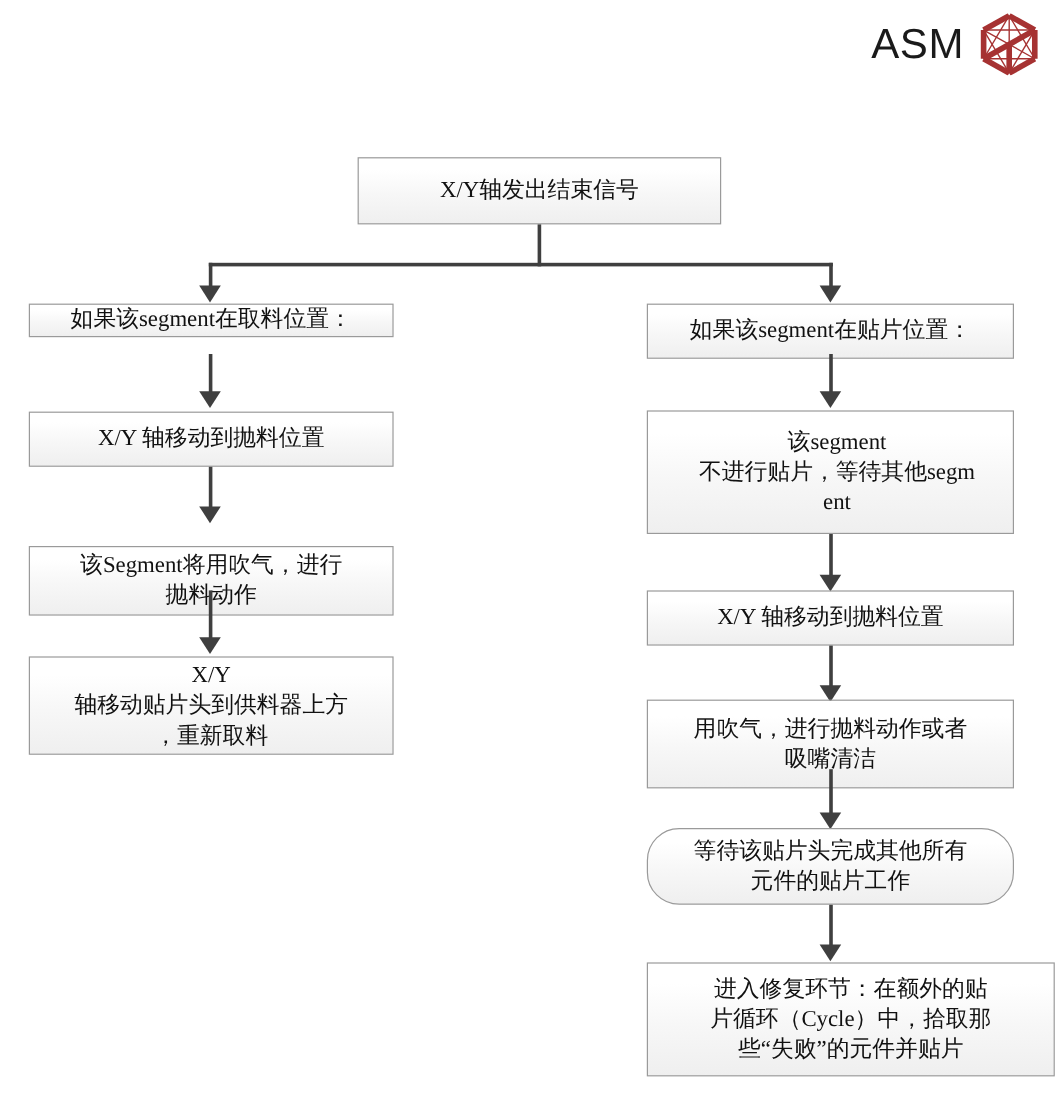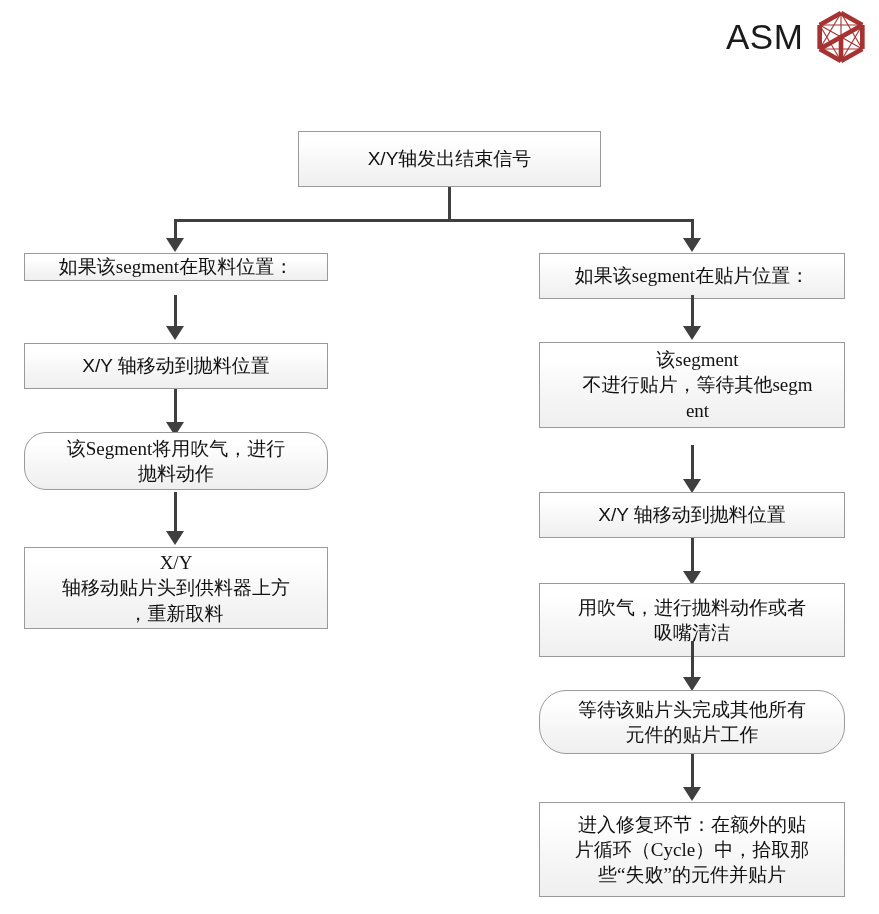--- a/index.html
+++ b/index.html
@@ -47,21 +47,21 @@
     align-items: center;
     justify-content: center;
     text-align: center;
     color: #111111;
     font-size: 19px;
     line-height: 1.32;
     padding: 2px 6px;
     white-space: pre-line;
   }
   .node.sans {
-    font-family: Liberation Sans, sans-serif;
+    font-family: Liberation Serif, serif;
   }
 
   
   .vline {
     position: absolute;
     width: 3px;
     background: #3f3f3f;
   }
   .hline {
     position: absolute;
@@ -119,36 +119,36 @@
 <div class="node" style="left:24px; top:253px; width:304px; height:28px;">如果该segment在取料位置：</div>
 
 <div class="vline" style="left:174px; top:295px; width:3px; height:32px;"></div>
 <div class="arrowhead" style="left:166px; top:326px;"></div>
 
 <div class="node sans" style="left:24px; top:343px; width:304px; height:46px;">X/Y 轴移动到抛料位置</div>
 
 <div class="vline" style="left:174px; top:389px; width:3px; height:34px;"></div>
 <div class="arrowhead" style="left:166px; top:422px;"></div>
 
-<div class="node" style="left:24px; top:432px; width:304px; height:58px;border-radius:22px;">该Segment将用吹气，进行
+<div class="node" style="left:24px; top:455px; width:304px; height:58px;">该Segment将用吹气，进行
 抛料动作</div>
 
 <div class="vline" style="left:174px; top:492px; width:3px; height:40px;"></div>
 <div class="arrowhead" style="left:166px; top:531px;"></div>
 
 <div class="node" style="left:24px; top:547px; width:304px; height:82px;font-family:Liberation Serif, serif;">X/Y
 轴移动贴片头到供料器上方
 ，重新取料</div>
 
 <div class="node" style="left:539px; top:253px; width:306px; height:46px;">如果该segment在贴片位置：</div>
 
 <div class="vline" style="left:691px; top:295px; width:3px; height:32px;"></div>
 <div class="arrowhead" style="left:683px; top:326px;"></div>
 
-<div class="node" style="left:539px; top:342px; width:306px; height:86px;padding-left:17px;">该segment
+<div class="node" style="left:539px; top:342px; width:306px; height:103px;padding-left:17px;">该segment
 不进行贴片，等待其他segm
 ent</div>
 
 <div class="vline" style="left:691px; top:445px; width:3px; height:35px;"></div>
 <div class="arrowhead" style="left:683px; top:479px;"></div>
 
 <div class="node sans" style="left:539px; top:492px; width:306px; height:46px;">X/Y 轴移动到抛料位置</div>
 
 <div class="vline" style="left:691px; top:538px; width:3px; height:34px;"></div>
 <div class="arrowhead" style="left:683px; top:571px;"></div>
@@ -158,15 +158,15 @@
 
 <div class="vline" style="left:691px; top:641px; width:3px; height:37px;"></div>
 <div class="arrowhead" style="left:683px; top:677px;"></div>
 
 <div class="node" style="left:539px; top:690px; width:306px; height:64px;border-radius:27px;">等待该贴片头完成其他所有
 元件的贴片工作</div>
 
 <div class="vline" style="left:691px; top:754px; width:3px; height:34px;"></div>
 <div class="arrowhead" style="left:683px; top:787px;"></div>
 
-<div class="node" style="left:539px; top:802px; width:306px; height:95px;">进入修复环节：在额外的贴
+<div class="node" style="left:539px; top:802px; width:340px; height:95px;">进入修复环节：在额外的贴
 片循环（Cycle）中，拾取那
 些“失败”的元件并贴片</div>
 
 </body></html>

